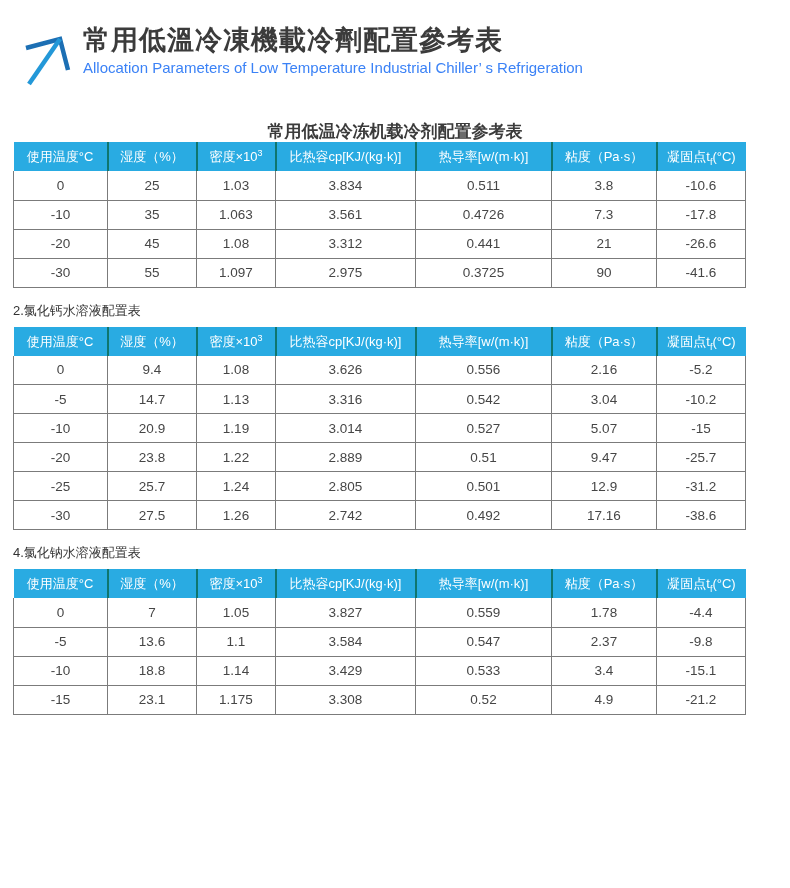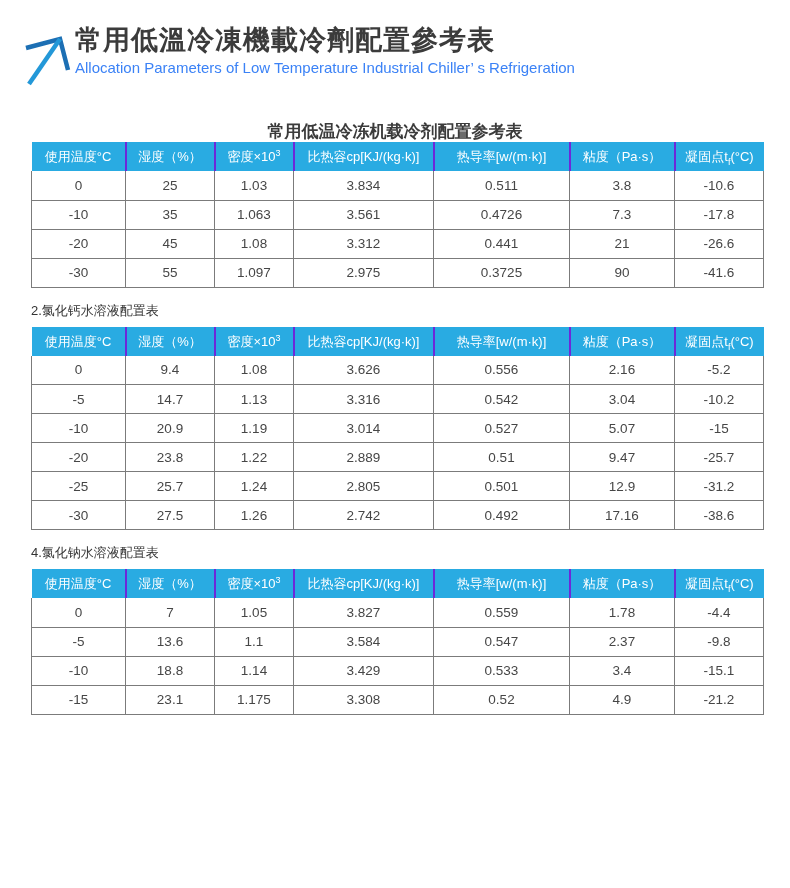--- a/index.html
+++ b/index.html
@@ -15,49 +15,49 @@
     width: 790px; height: 888px;
     background: #ffffff;
     font-family: "Liberation Sans", "DejaVu Sans", sans-serif;
     color: var(--text-dark);
   }
   .doc { width: 790px; height: 888px; overflow: hidden; background: #fff; }
 
   
   .brand { display: flex; align-items: flex-start; padding: 24px 0 0 20px; }
   .arrow-logo { width: 54px; height: 56px; margin-top: 8px; flex: 0 0 auto; }
-  .title-block { margin-left: 1px; }
+  .title-block { margin-left: 9px; }
   .main-title {
     margin: 0; font-size: 27px; line-height: 32px;
     font-weight: 700; color: var(--text-dark); letter-spacing: 1px;
   }
   .sub-title {
     margin: 3px 0 0 0; font-size: 15px; line-height: 18px;
     color: #3b82f6; font-weight: 400;
   }
 
   
-  .content { padding: 0 31px; }
+  .content { padding: 0 13px; }
   .body-title {
     text-align: center; font-size: 17px; font-weight: 700;
     color: var(--text-dark); margin-top: 34px; line-height: 20px;
   }
   .section-label {
     font-size: 13px; color: #333; line-height: 15px;
     margin: 15px 0 9px 0; font-weight: 400;
   }
   .section-label.first { margin-top: 10px; }
 
   table.params {
     width: 732px; border-collapse: collapse; table-layout: fixed;
   }
   table.params thead th {
     background: var(--header-blue); color: #ffffff;
     font-weight: 400; font-size: 13px; line-height: 15px;
-    padding: 7px 1px; border-left: 2px solid #6d28d9;
+    padding: 7px 1px; border-left: 2px solid #0f766e;
     text-align: center; white-space: nowrap; overflow: hidden;
   }
   table.params thead th:first-child { border-left: none; }
   table.params thead th sup { font-size: 9px; vertical-align: super; line-height: 0; }
   table.params thead th sub { font-size: 9px; vertical-align: sub; line-height: 0; }
   table.params tbody td {
     border: 1px solid var(--border-gray);
     text-align: center; font-size: 13.5px; color: #464646;
     padding: 6px 2px; height: 29px; background: #fff;
   }

